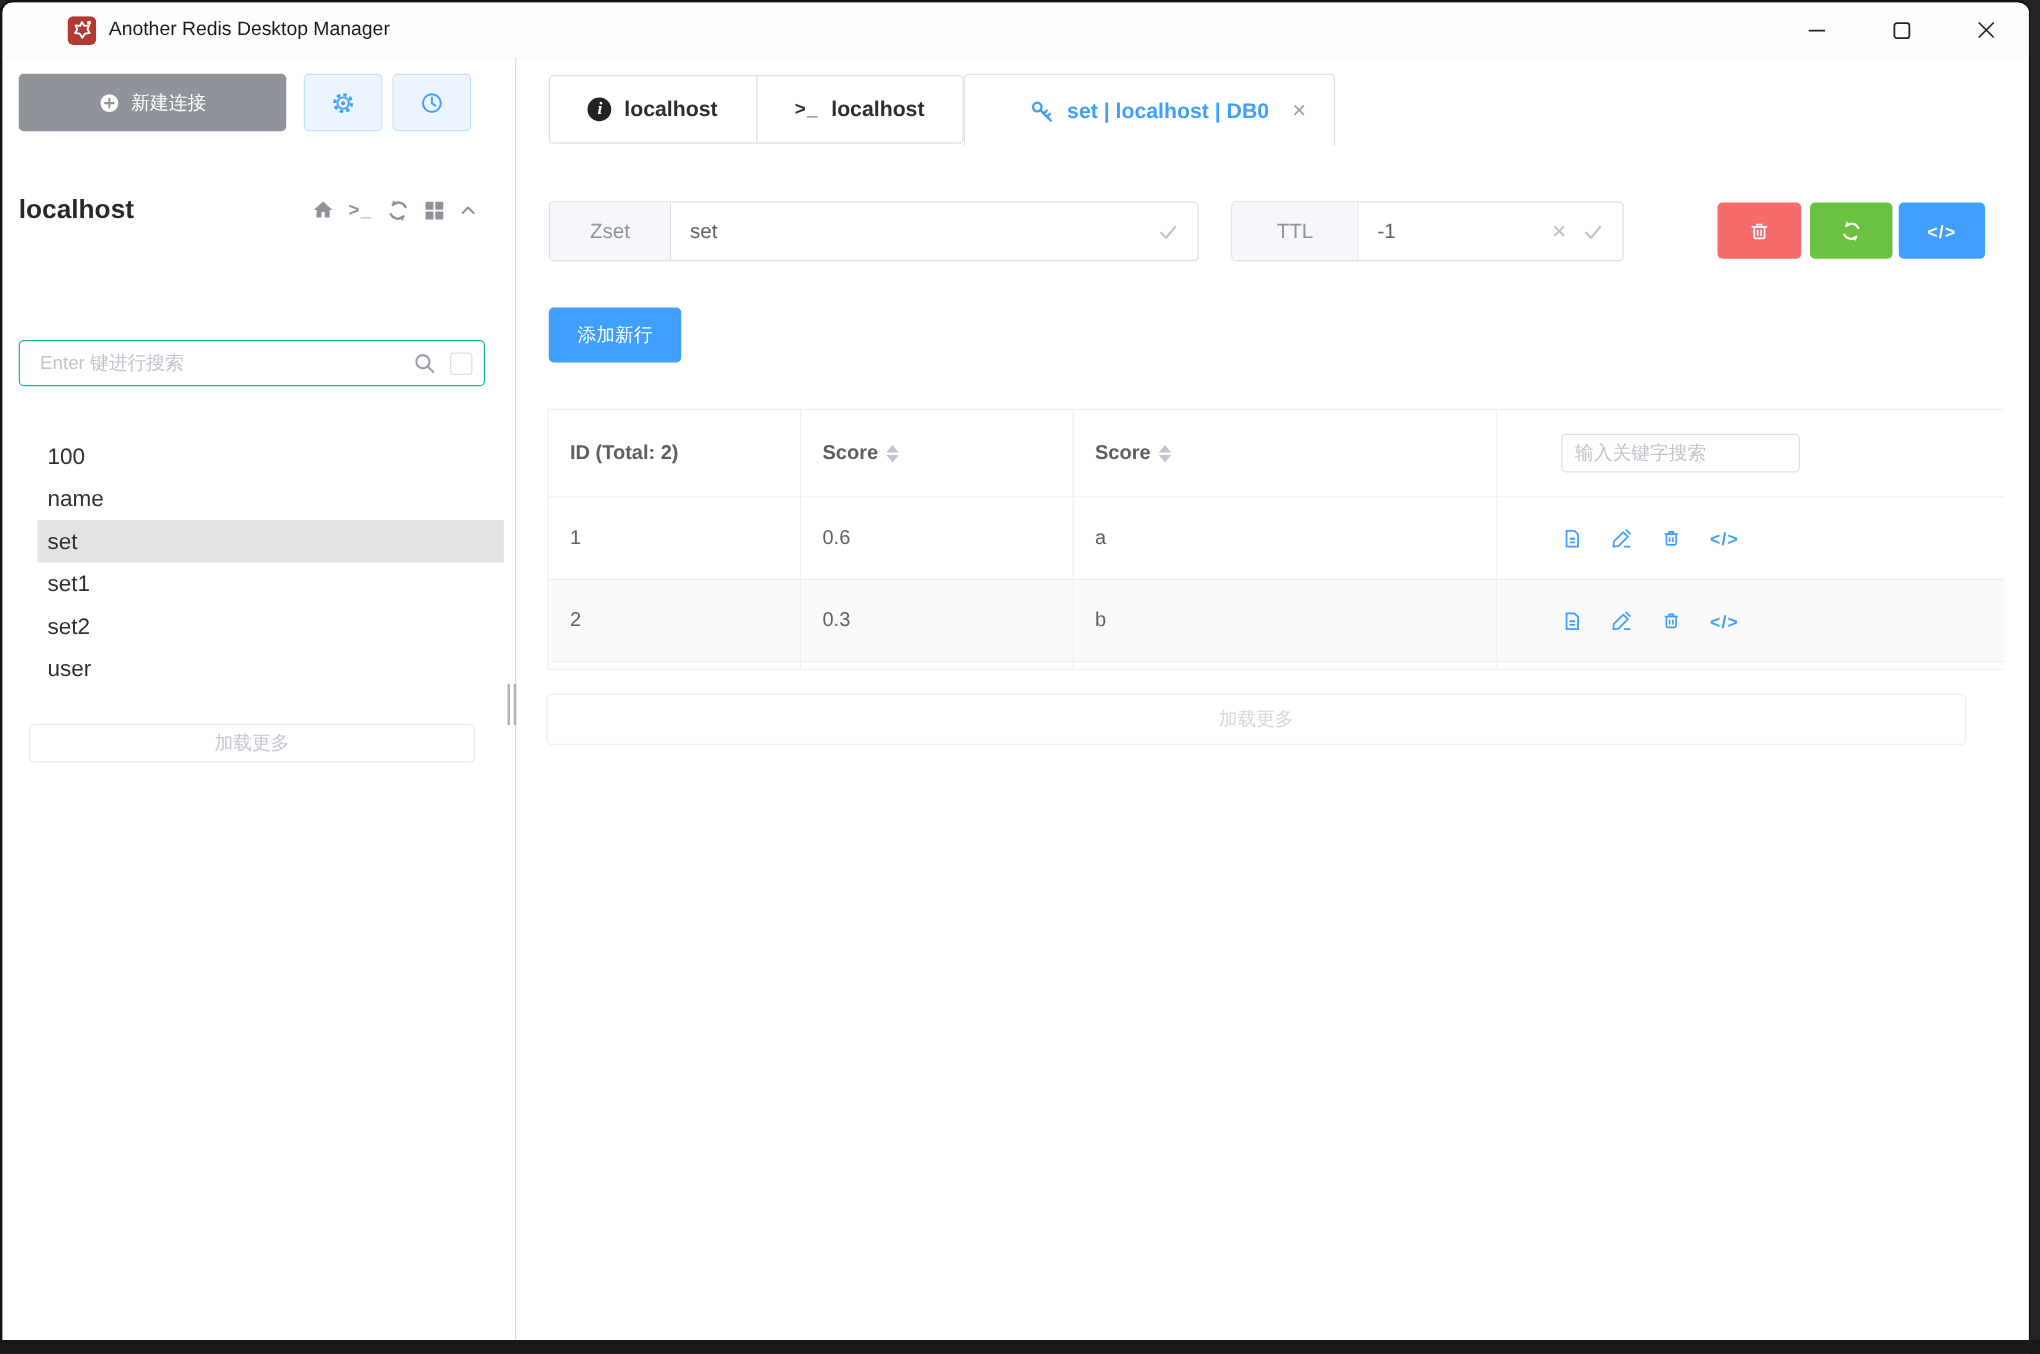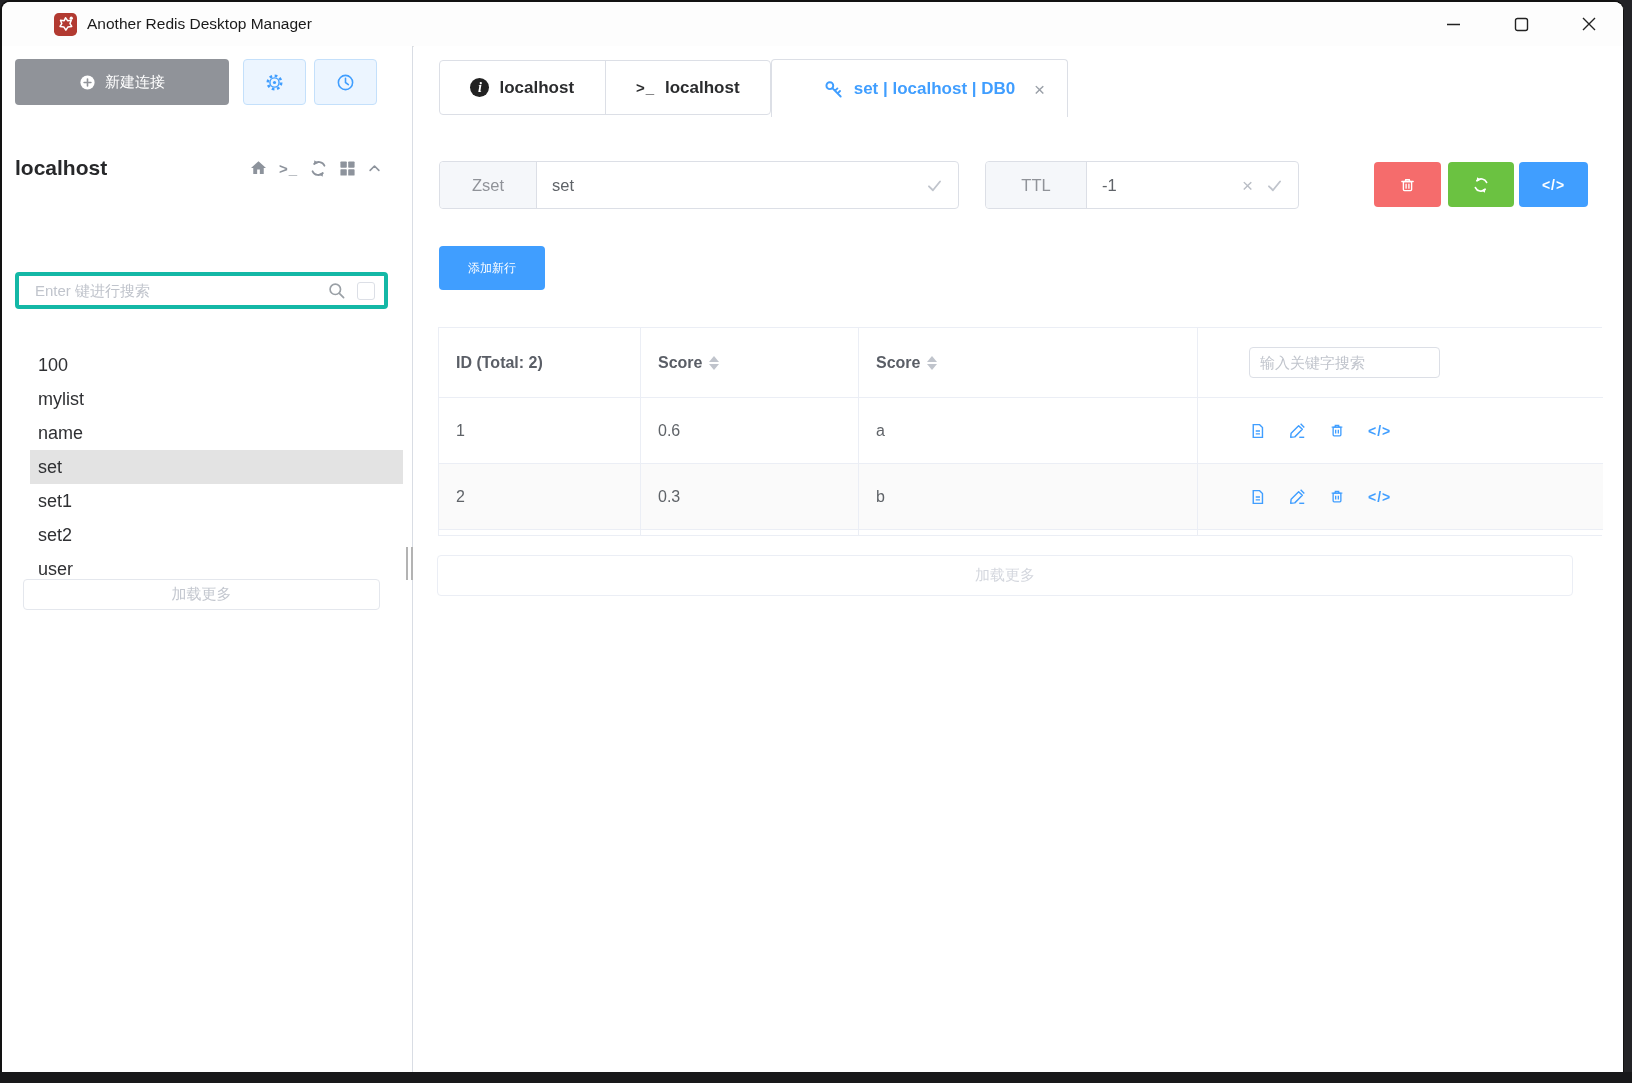--- a/index.html
+++ b/index.html
@@ -35,21 +35,21 @@
   .conn-icons{margin-left:auto;display:flex;align-items:center;gap:11px;}
   .conn-icons .ic{display:flex;align-items:center;cursor:pointer;}
   .txt-ico{font-size:15px;font-weight:700;color:#8d939c;letter-spacing:1px;}
   .db-row{position:absolute;left:13px;top:167px;display:flex;}
   .select{width:190px;height:38px;border:1px solid #dcdfe6;border-radius:4px;box-sizing:border-box;display:flex;align-items:center;padding:0 12px 0 15px;cursor:pointer;background:#fff;}
   .select .val{font-size:14.5px;color:#5f6368;}
   .select .chev{margin-left:auto;display:flex;}
   .new-key{margin-left:9px;width:174px;height:38px;background:#fff;border:1px solid #dcdfe6;box-sizing:border-box;color:#3c3f44;font-size:15px;gap:7px;}
   .plus-glyph{font-size:17px;color:#3c3f44;}
   .search-row{position:absolute;left:13px;top:226px;width:373px;height:37px;}
-  .search-box{position:relative;width:100%;height:100%;border:4px solid #14b8a6;border-radius:4px;box-sizing:border-box;background:#fff;display:flex;align-items:center;}
+  .search-box{position:relative;width:100%;height:100%;border:1px solid #14b8a6;border-radius:4px;box-sizing:border-box;background:#fff;display:flex;align-items:center;}
   .search-box input{border:none;outline:none;background:transparent;flex:1;margin:0 0 0 14px;font-size:15px;color:#5f6368;font-family:inherit;}
   .search-box input::placeholder{color:#c0c4cc;}
   .search-suffix{display:flex;align-items:center;gap:11px;margin-right:9px;}
   .side-checkbox{width:18px;height:18px;border:1px solid #dcdfe6;border-radius:3px;background:#fff;box-sizing:border-box;cursor:pointer;}
   .key-list{position:absolute;left:13px;top:287px;width:373px;margin:15px;padding:0;list-style:none;}
   .key-item{height:34px;line-height:34px;padding-left:8px;font-size:18px;color:#2f3033;cursor:pointer;}
   .key-item.selected{background:#e3e3e3;}
   .side-loadmore{position:absolute;left:21px;top:533px;width:357px;height:31px;background:#fff;border:1px solid #e4e7ed;box-sizing:border-box;color:#c3c7cf;font-size:15px;}
   
   .main{position:absolute;left:412px;top:44px;right:0;bottom:0;background:#fff;}
@@ -67,21 +67,21 @@
   .zset-group .prepend{width:96px;}
   .ttl-group .prepend{width:100px;}
   .input-group input{flex:1;min-width:0;border:none;outline:none;background:transparent;font-size:16.5px;color:#5f6368;padding:0 64px 0 15px;font-family:inherit;}
   .suffix-icons{position:absolute;right:14px;top:0;height:100%;display:flex;align-items:center;gap:12px;}
   .clear-x{font-size:19px;color:#b9bdc5;cursor:pointer;line-height:1;}
   .act-btn{position:absolute;top:116px;height:45px;}
   .btn-danger{left:960px;width:67px;background:#f56c6c;}
   .btn-success{left:1034px;width:66px;background:#6bc241;}
   .btn-primary{left:1105px;width:69px;background:#409eff;}
   .code-glyph{color:#fff;font-size:14px;font-weight:700;letter-spacing:1px;}
-  .add-row{position:absolute;left:25px;top:200px;width:106px;height:44px;background:#409eff;color:#fff;font-size:12px;}
+  .add-row{position:absolute;left:25px;top:200px;width:106px;height:44px;background:#409eff;color:#fff;font-size:15px;}
   
   .tbl-wrap{position:absolute;left:24px;top:281px;width:1164px;border:1px solid #ebeef5;box-sizing:border-box;}
   table.data{width:100%;border-collapse:separate;border-spacing:0;table-layout:fixed;}
   table.data th, table.data td{border-right:1px solid #ebeef5;border-bottom:1px solid #ebeef5;padding:0 0 0 17px;text-align:left;box-sizing:border-box;overflow:hidden;}
   table.data th:last-child, table.data td:last-child{border-right:none;}
   table.data th{height:70px;font-size:16px;font-weight:700;color:#5a5e66;background:#fff;}
   table.data td{height:66px;font-size:16px;color:#5f6368;background:#fff;}
   tr.stripe td{background:#fafafa;}
   tr.foot-strip td{height:5px;border-bottom:none;background:#fff;}
   .th-flex{display:flex;align-items:center;gap:7px;}
@@ -202,21 +202,20 @@
                 <circle cx="10.5" cy="10.5" r="6.6"></circle>
                 <line x1="15.6" y1="15.6" x2="21" y2="21" stroke-linecap="round"></line>
               </svg>
             <span class="side-checkbox"></span>
           </span>
         </div>
       </div>
 
       <ul class="key-list">
         <li class="key-item">100</li>
-        <li class="key-item">mylist</li>
         <li class="key-item">name</li>
         <li class="key-item selected">set</li>
         <li class="key-item">set1</li>
         <li class="key-item">set2</li>
         <li class="key-item">user</li>
       </ul>
 
       <button class="btn side-loadmore">加载更多</button>
     </aside>
 

